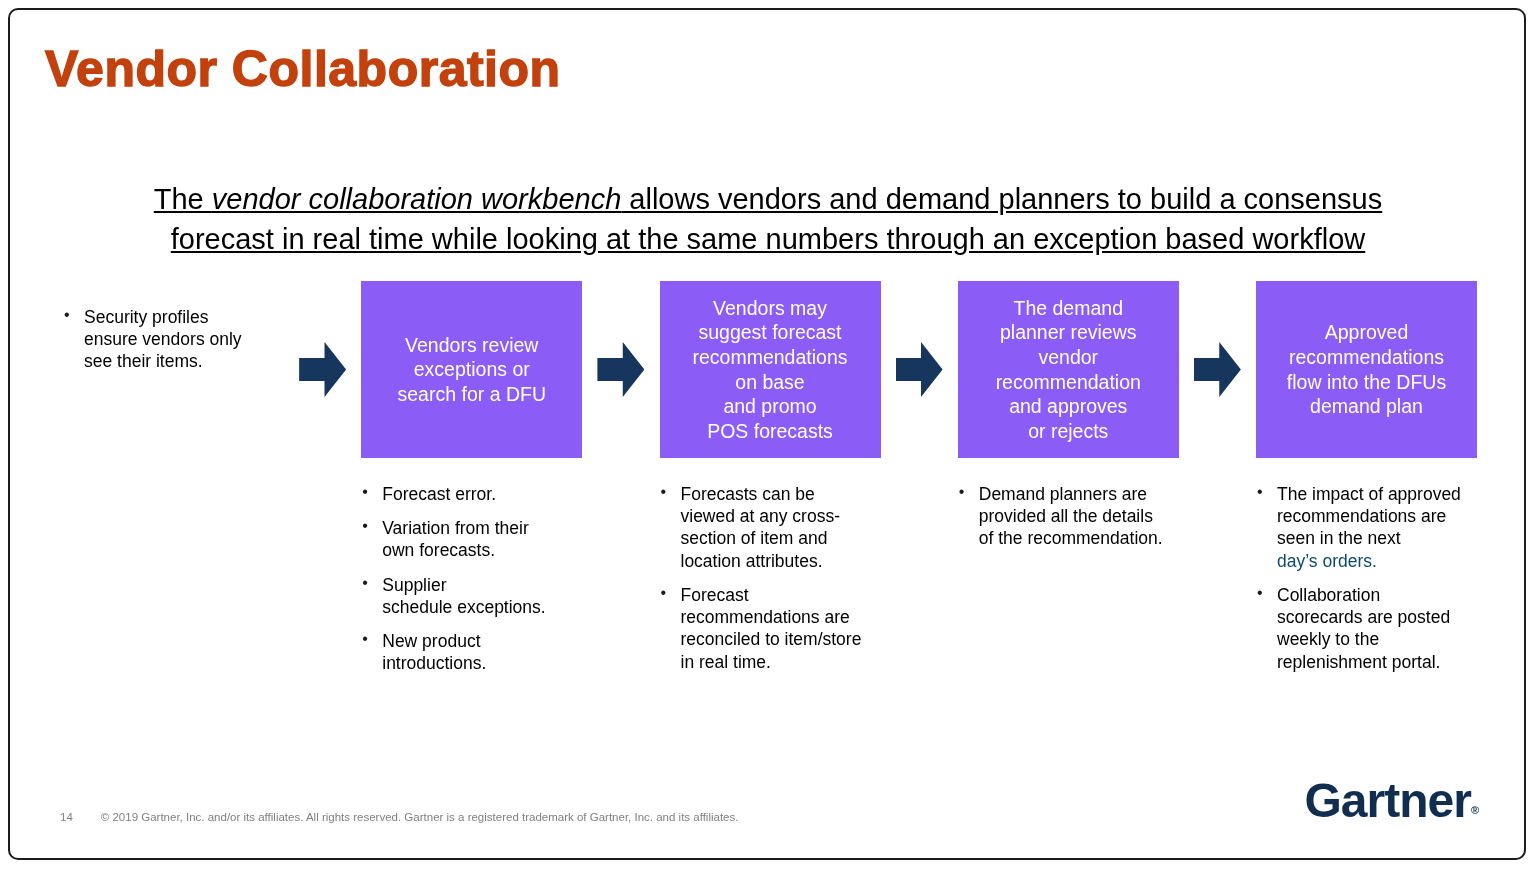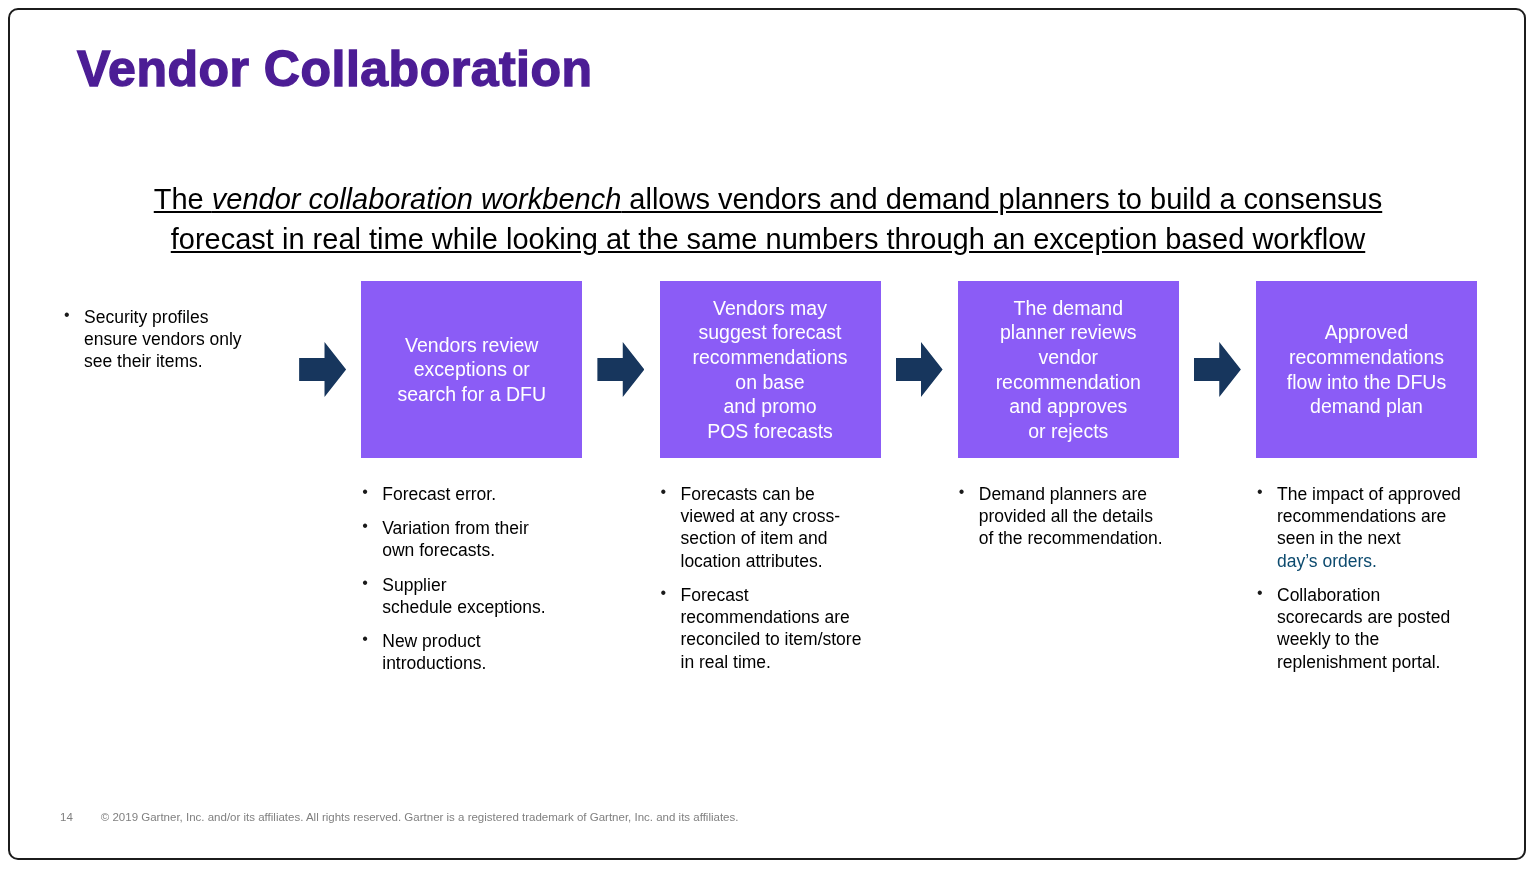--- a/index.html
+++ b/index.html
@@ -8,22 +8,22 @@
     font-family:"Liberation Sans", sans-serif;
     position:relative; overflow:hidden;
   }
   .slide { position:absolute; inset:0; background:#fff; }
   .frame {
     position:absolute; left:8px; top:8px; right:10px; bottom:9px;
     border:2px solid #1c1c1c; border-radius:10px;
     pointer-events:none;
   }
   .title {
-    position:absolute; left:77px; top:40px;
-    font-size:50px; font-weight:bold; color:#4c1d95;
+    position:absolute; left:45px; top:40px;
+    font-size:50px; font-weight:bold; color:#c2410c;
     -webkit-text-stroke:1.4px; letter-spacing:0.5px;
     white-space:nowrap;
   }
   .subtitle {
     position:absolute; left:48px; right:48px; top:179px;
     text-align:center; font-size:29px; color:#000;
     line-height:1.38;
     text-decoration:underline;
   }
   .subtitle em { font-style:italic; }
@@ -181,13 +181,16 @@
       </ul>
     </div>
 
   </div>
 
   <div class="footer">
     <span>14</span>
     <span>© 2019 Gartner, Inc. and/or its affiliates. All rights reserved. Gartner is a registered trademark of Gartner, Inc. and its affiliates.</span>
   </div>
 
+  <div class="logo">
+    <span>Gartner</span><span class="reg">®</span>
+  </div>
 </div>
 
 </body></html>

